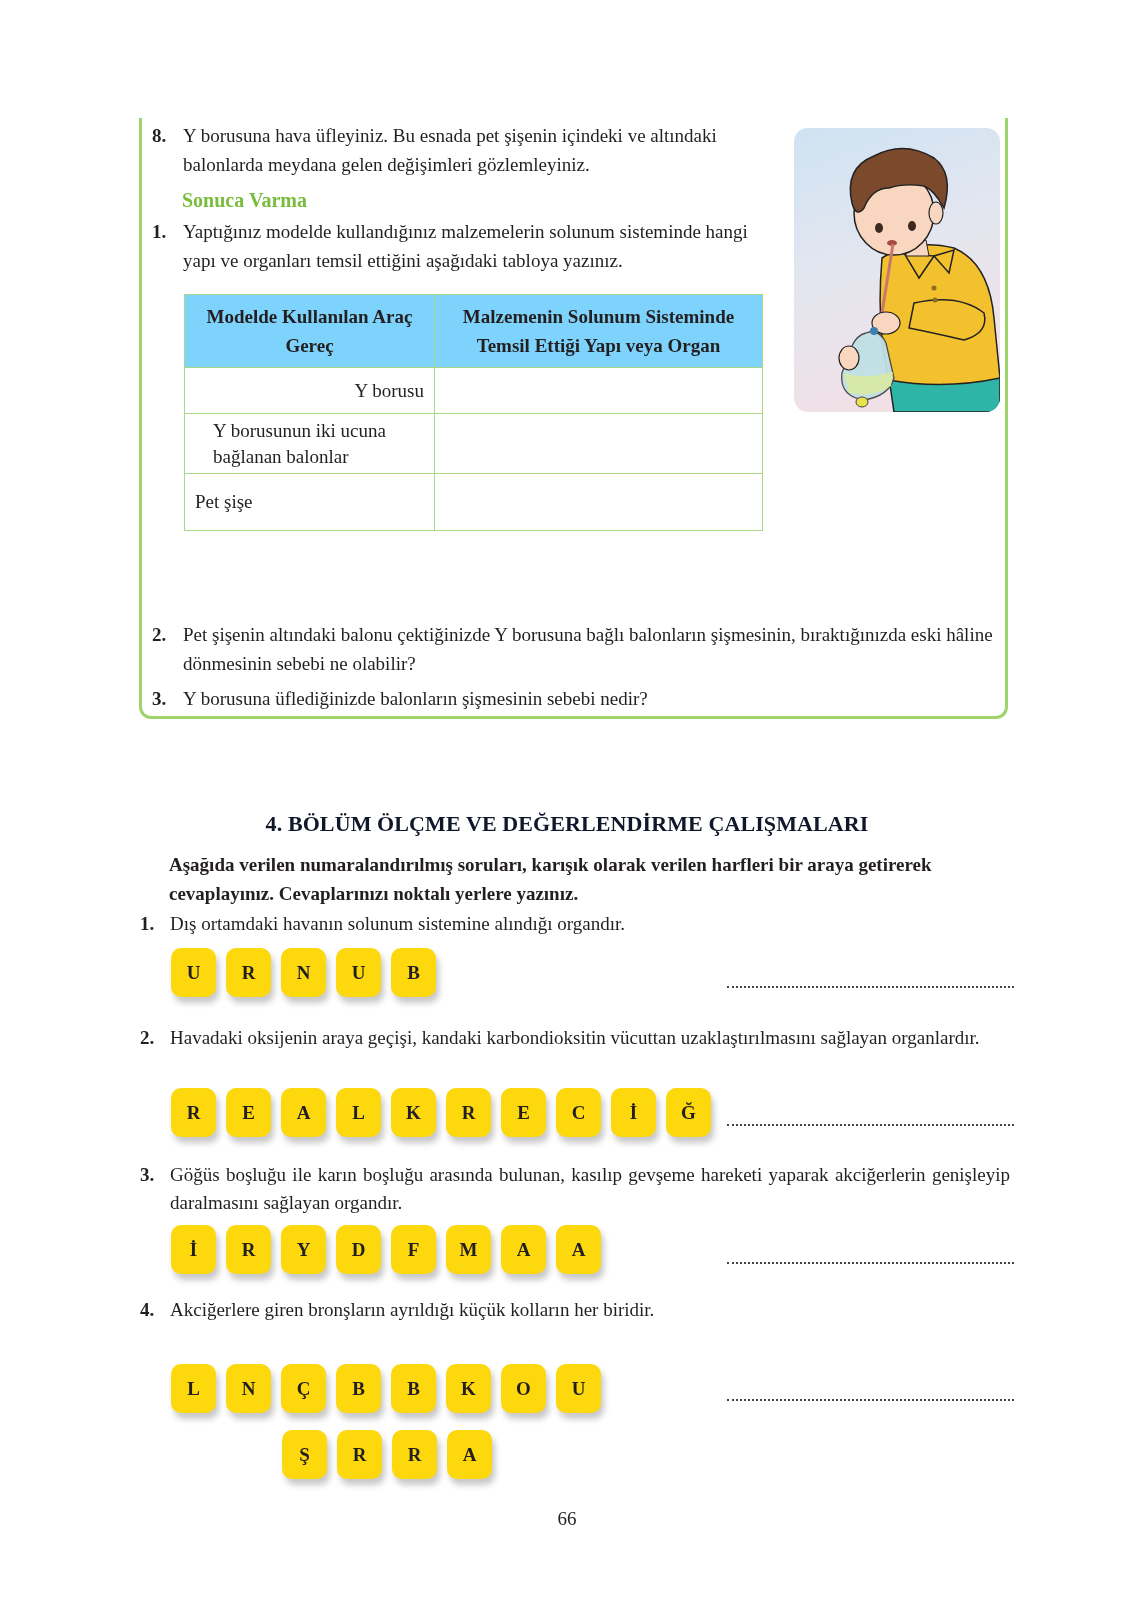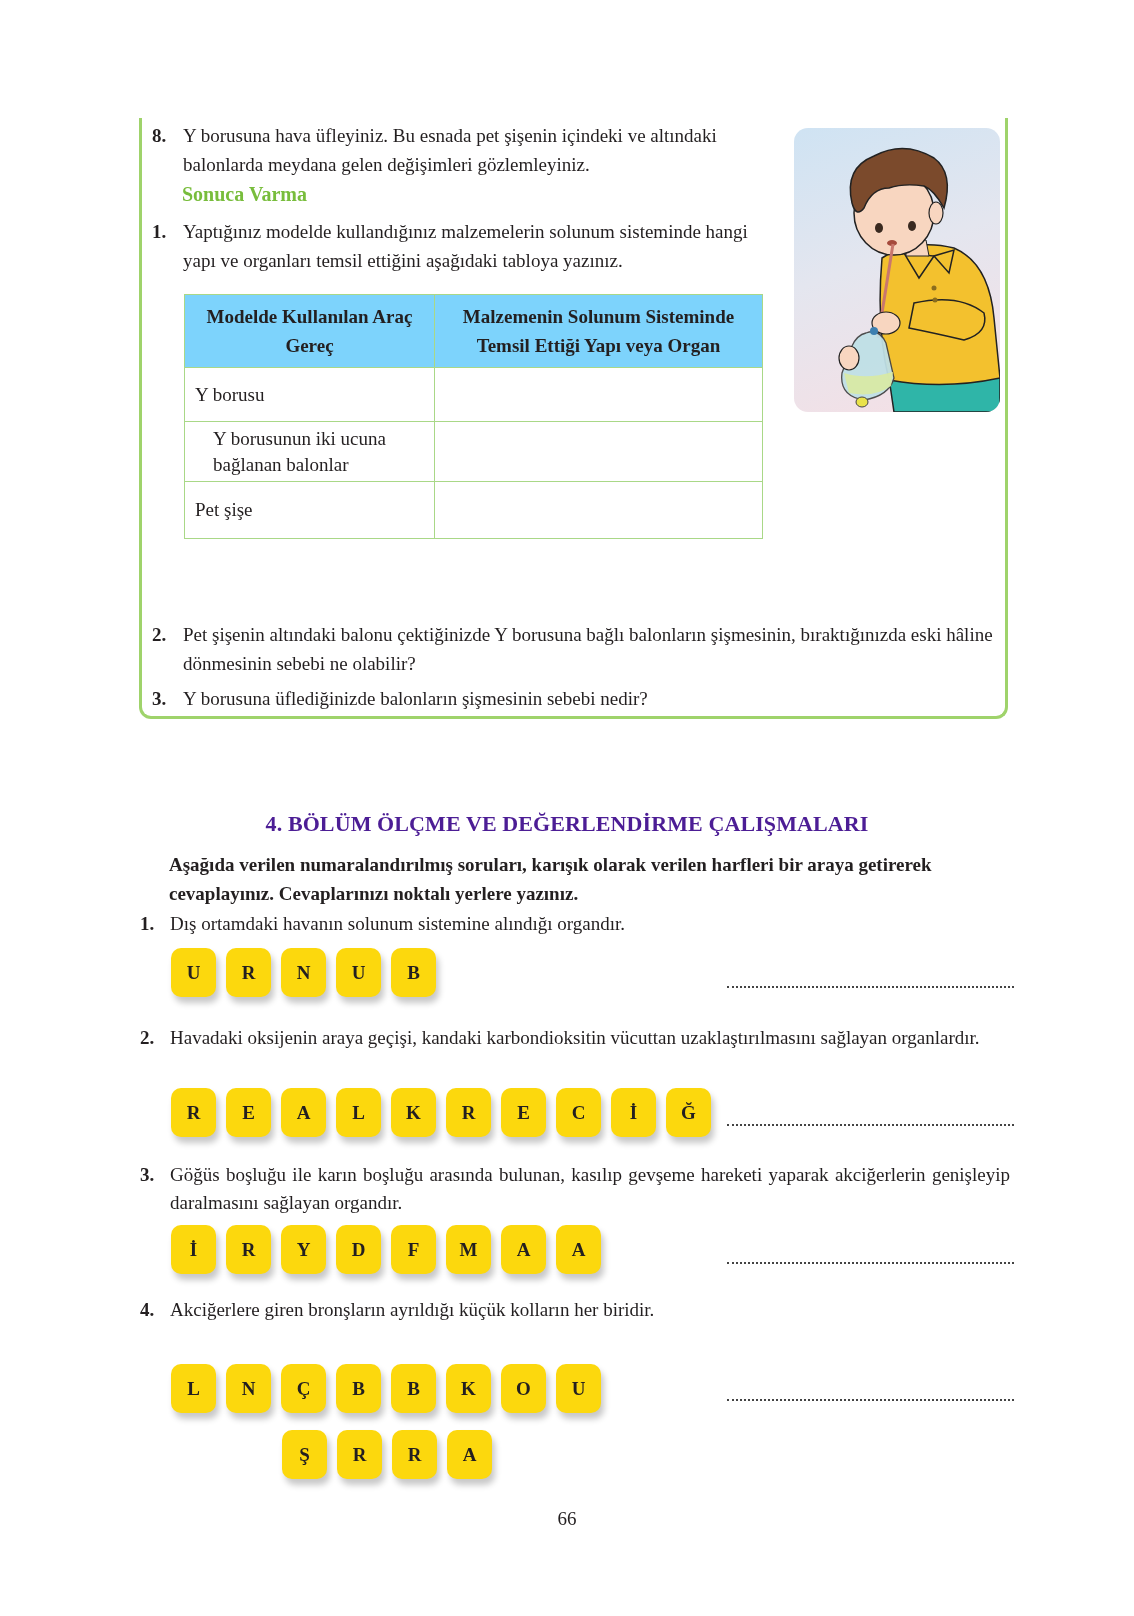--- a/index.html
+++ b/index.html
@@ -32,21 +32,21 @@
     left: 0; top: 0;
     font-weight: bold;
   }
   .numbered .txt {
     display: block;
     padding-left: 31px;
   }
 
   .subheading {
     position: absolute;
-    left: 182px; top: 183px;
+    left: 182px; top: 189px;
     font-size: 20px;
     font-weight: bold;
     color: #78bd3c;
   }
 
   
   .illustration {
     position: absolute;
     left: 794px; top: 128px;
     width: 206px; height: 284px;
@@ -73,34 +73,34 @@
     height: 73px;
     padding: 0 4px;
   }
   .resp-table td {
     vertical-align: middle;
     padding: 0 10px;
     line-height: 26px;
   }
   .resp-table td.col1 { width: 250px; }
   .resp-table td.col2 { width: 328px; }
-  .row-1 td { height: 54px; }
+  .row-1 td { height: 46px; text-align: right; }
   .row-2 td { height: 60px; padding-left: 28px; }
   .row-3 td { height: 62px; }
   .row-4 td { height: 57px; }
 
   
   .section-title {
     position: absolute;
     left: 0; width: 1134px;
     top: 811px;
     text-align: center;
     font-size: 22px;
     font-weight: bold;
-    color: #4c1d95;
+    color: #0f172a;
     letter-spacing: 0.1px;
   }
   .instructions {
     position: absolute;
     left: 169px; top: 850px;
     width: 850px;
     font-size: 19px;
     font-weight: bold;
     line-height: 29px;
   }

